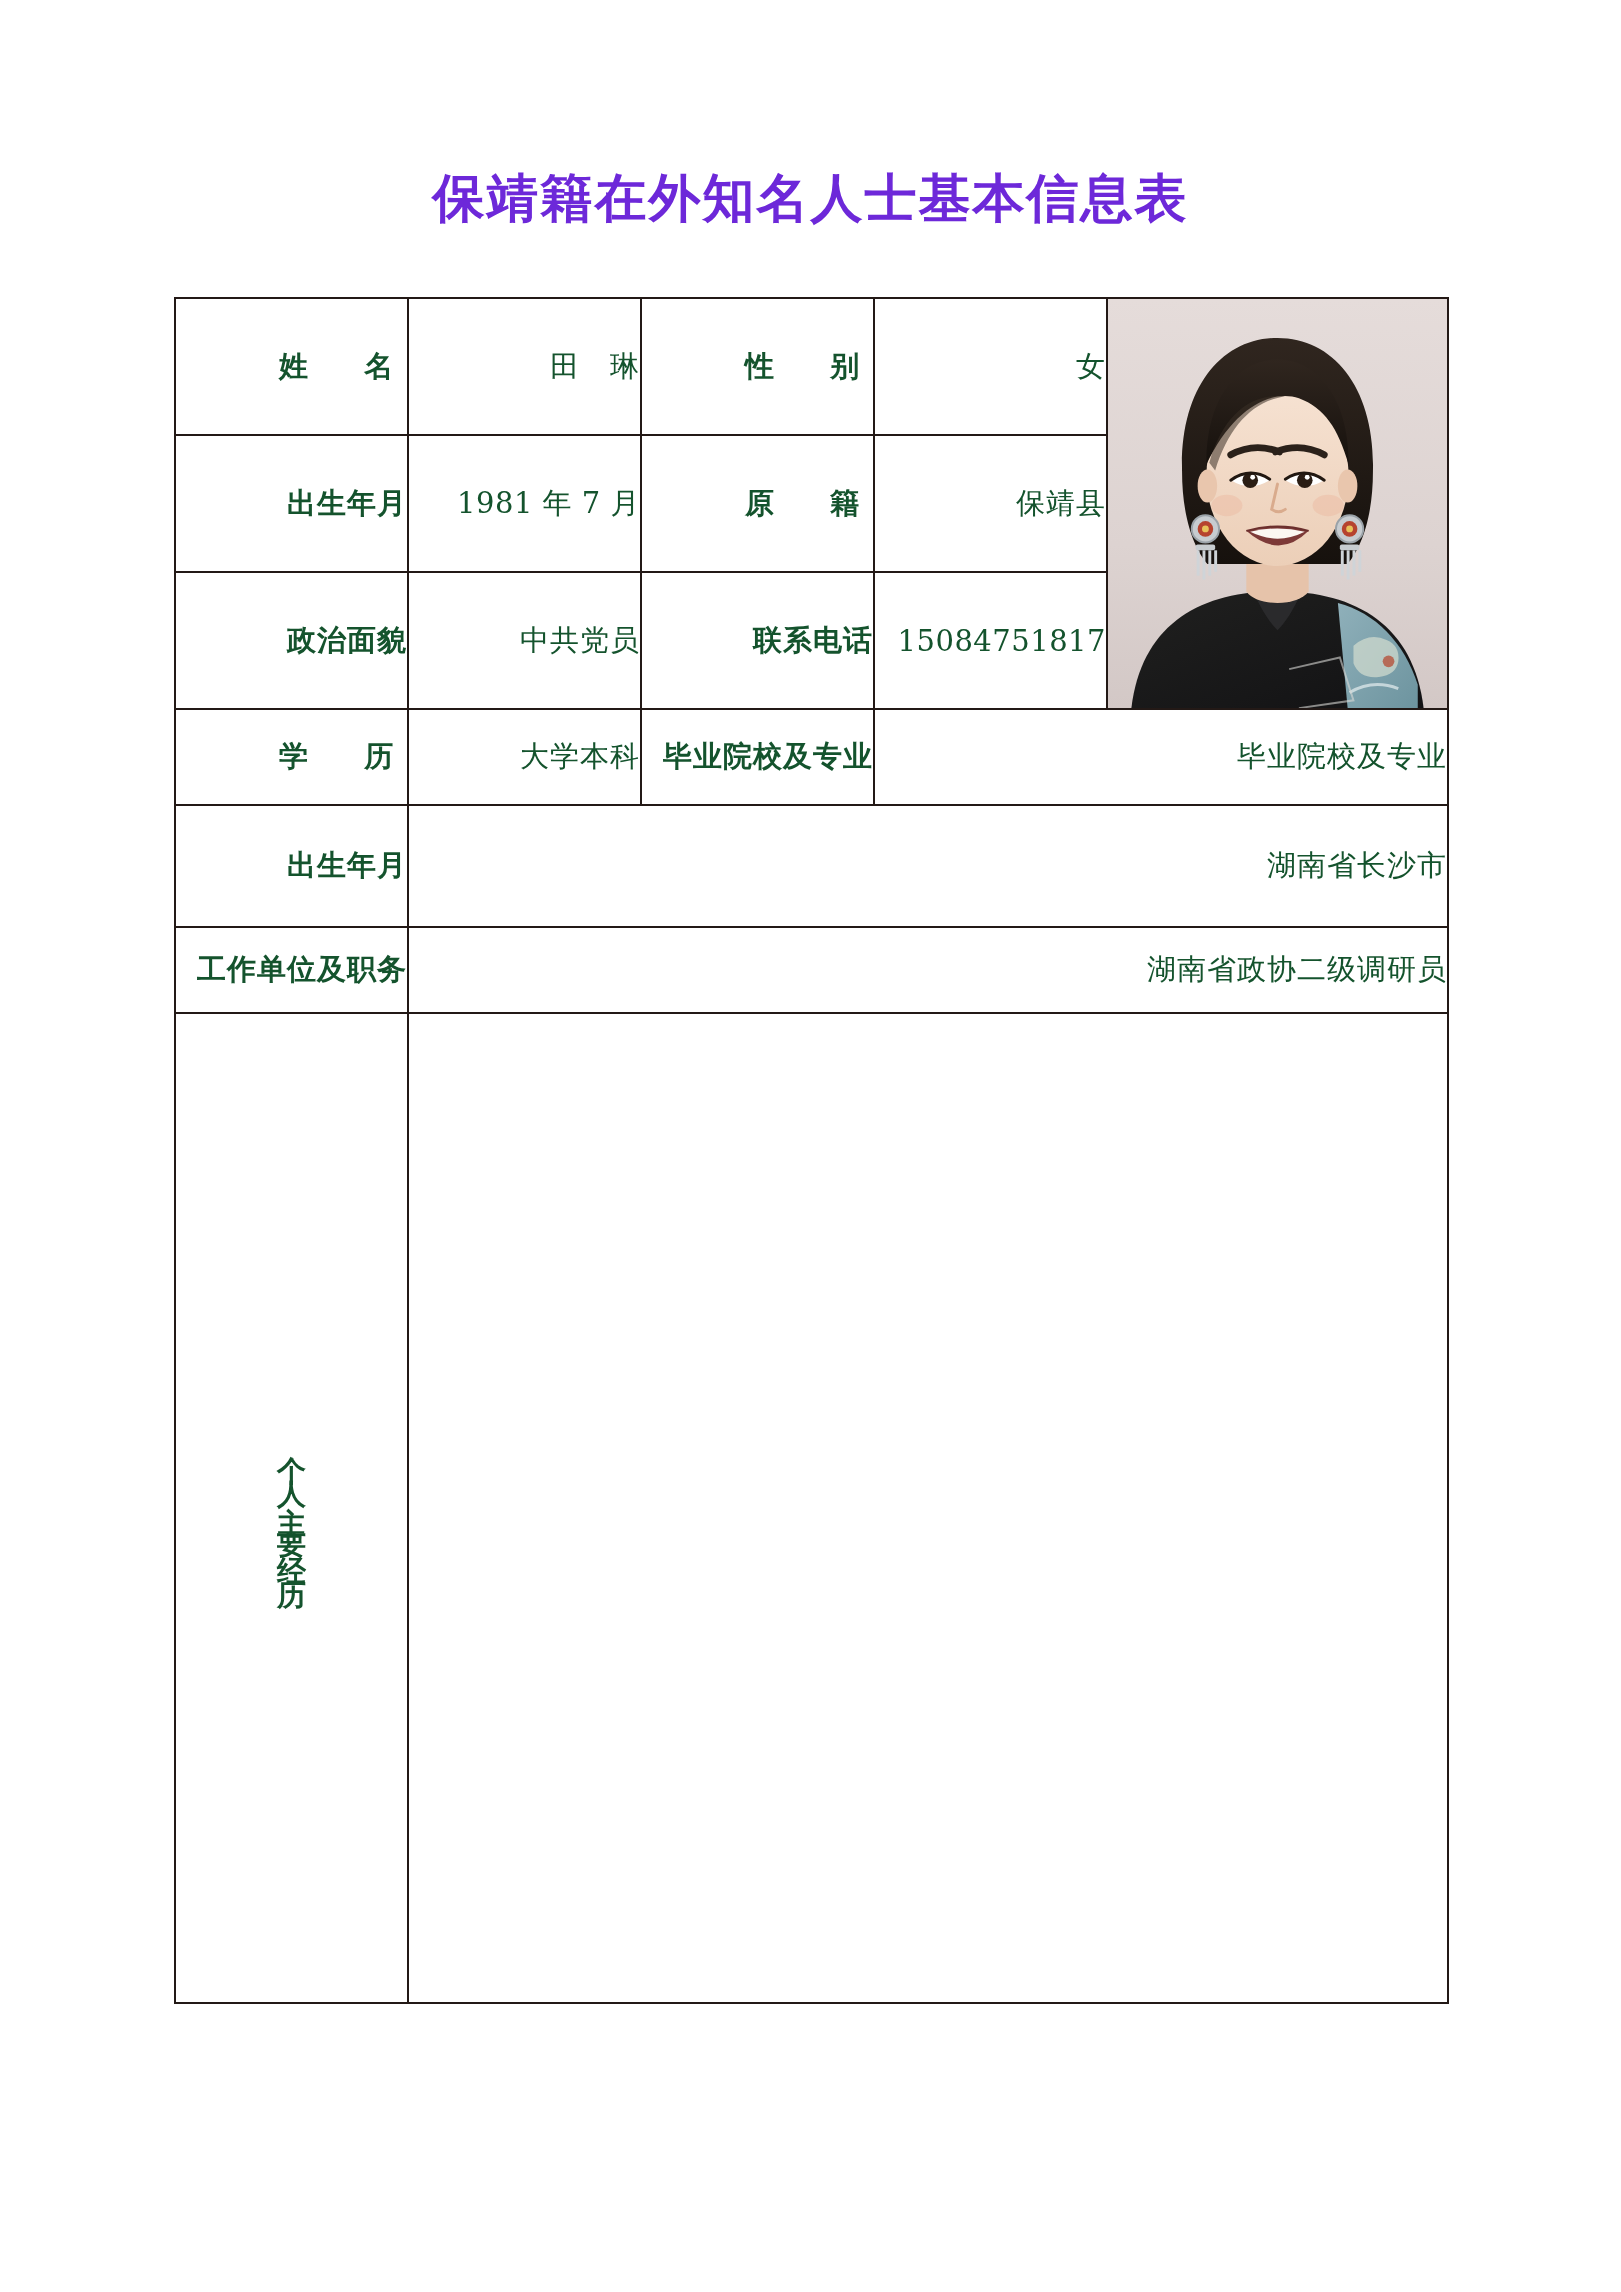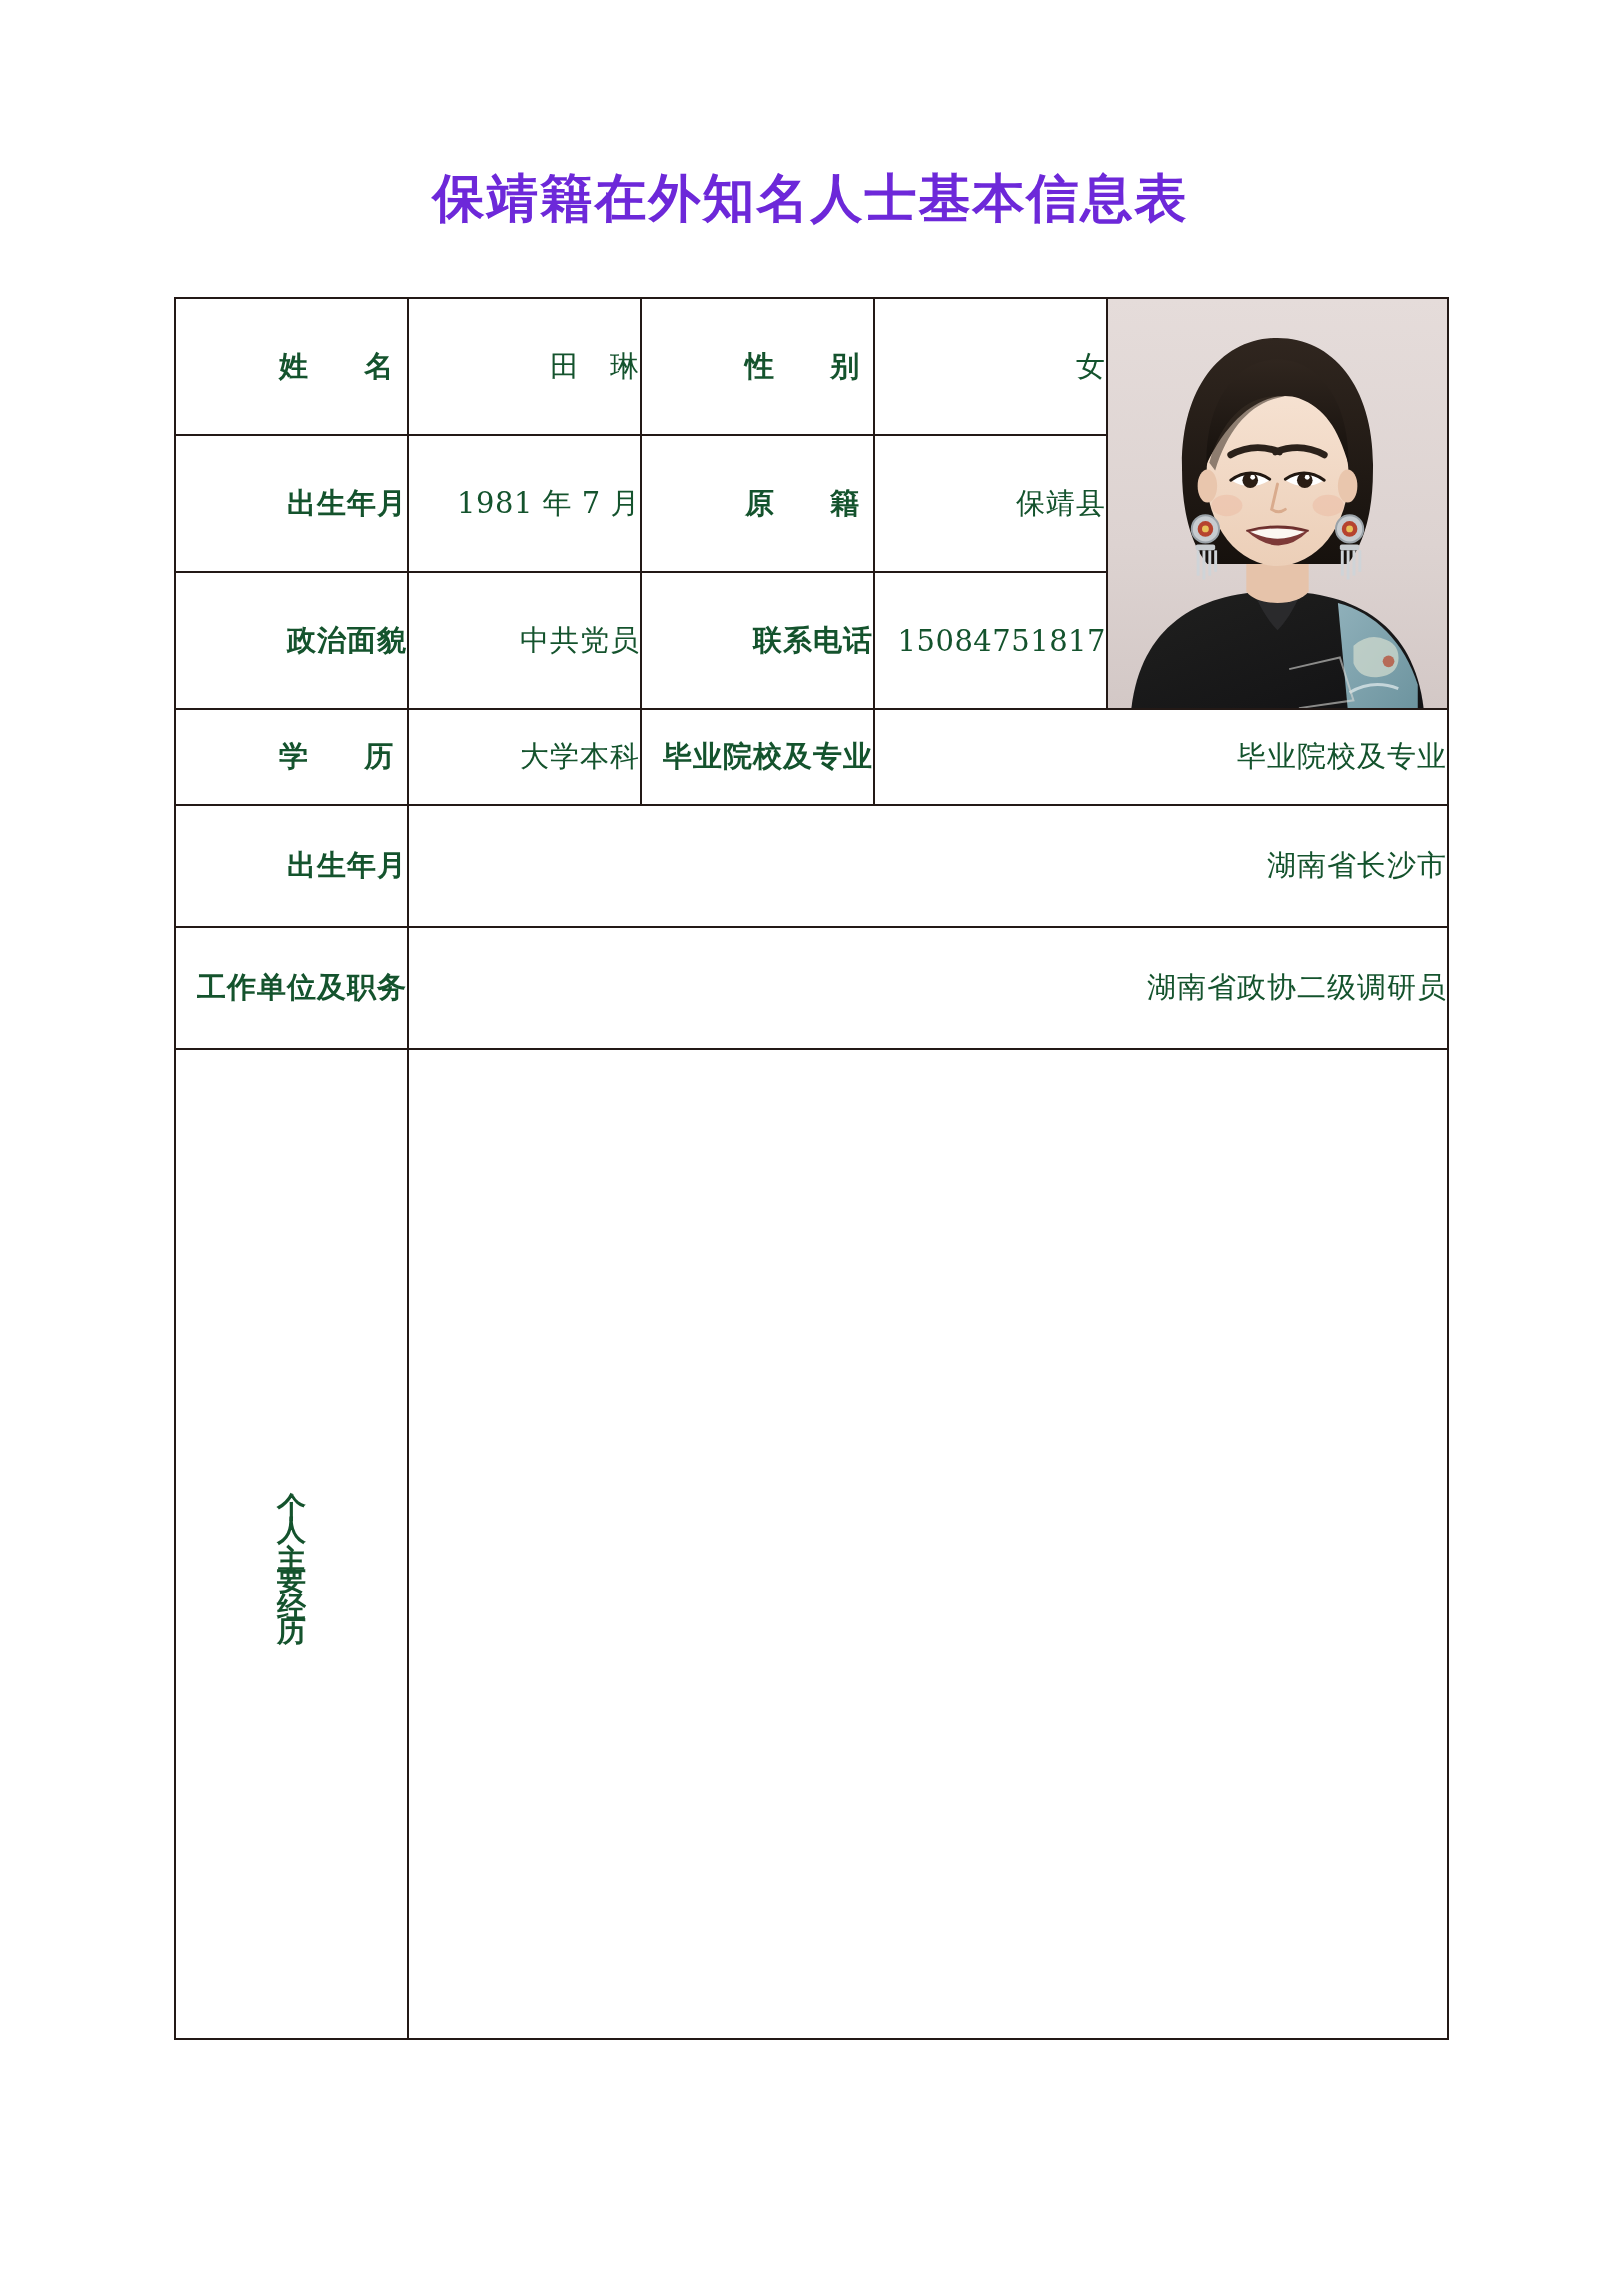--- a/index.html
+++ b/index.html
@@ -68,21 +68,21 @@
   }
   .val-num {
     font-family: "DejaVu Serif", "Liberation Serif", serif;
     letter-spacing: 0.5px;
   }
   .r1 { height: 137px; }
   .r2 { height: 137px; }
   .r3 { height: 137px; }
   .r4 { height: 96px; }
   .r5 { height: 122px; }
-  .r6 { height: 122px; padding-left: 40px; }
+  .r6 { height: 86px; padding-left: 40px; }
   .r7 { height: 990px; }
 
   .photo-cell {
     padding: 0 !important;
     position: relative;
     background: #ffffff;
   }
   .photo-frame {
     width: 100%;
     height: 100%;

